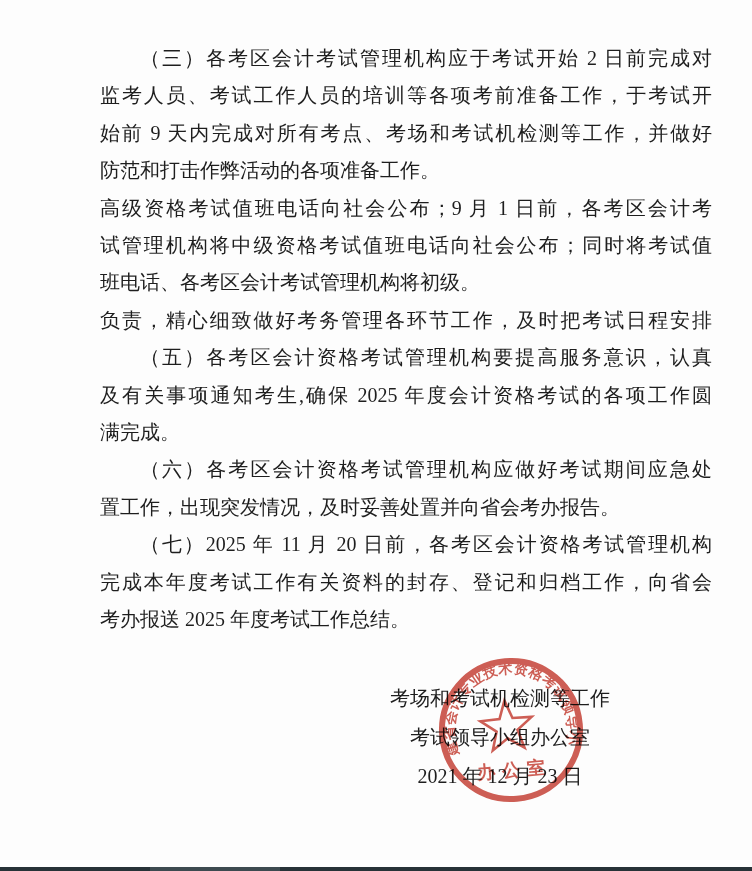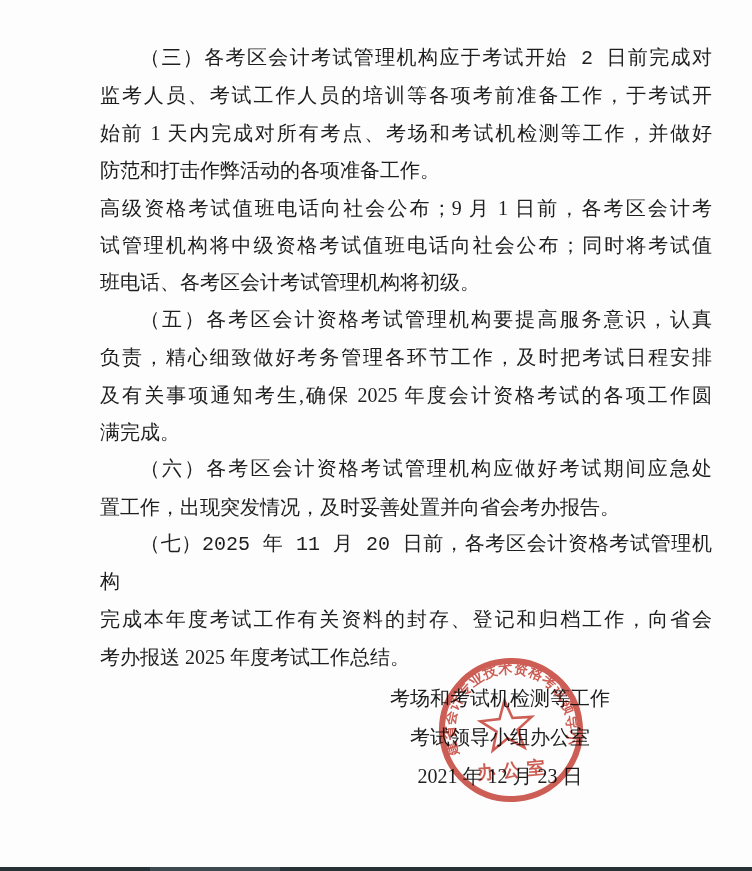--- a/index.html
+++ b/index.html
@@ -20,21 +20,21 @@
     font-size: 20px;
     line-height: 37.4px;
     color: #1e1e1e;
   }
   .para { margin: 0; padding: 0; }
   .line {
     text-align: justify;
     text-align-last: justify;
     min-height: 37.4px;
   }
-  .line.first { text-indent: 2em; font-family: Liberation Mono, monospace; }
+  .line.first { text-indent: 2em; }
   .line.last {
     text-align: right;
     text-align-last: left;
   }
   .signature {
     position: absolute;
     left: 330px;
     top: 679px;
     width: 340px;
     text-align: center;
@@ -72,31 +72,31 @@
 </style>
 </head>
 <body>
 
 <div class="page">
 
   <div class="doc-body">
       <div class="para">
         <div class="line first">（三）各考区会计考试管理机构应于考试开始 2 日前完成对</div>
         <div class="line">监考人员、考试工作人员的培训等各项考前准备工作，于考试开</div>
-        <div class="line">始前 1 天内完成对所有考点、考场和考试机检测等工作，并做好</div>
+        <div class="line">始前 9 天内完成对所有考点、考场和考试机检测等工作，并做好</div>
         <div class="line last">防范和打击作弊活动的各项准备工作。</div>
       </div>
       <div class="para">
         <div class="line">高级资格考试值班电话向社会公布；9 月 1 日前，各考区会计考</div>
         <div class="line">试管理机构将中级资格考试值班电话向社会公布；同时将考试值</div>
         <div class="line last">班电话、各考区会计考试管理机构将初级。</div>
       </div>
       <div class="para">
+        <div class="line">负责，精心细致做好考务管理各环节工作，及时把考试日程安排</div>
         <div class="line first">（五）各考区会计资格考试管理机构要提高服务意识，认真</div>
-        <div class="line">负责，精心细致做好考务管理各环节工作，及时把考试日程安排</div>
         <div class="line">及有关事项通知考生,确保 2025 年度会计资格考试的各项工作圆</div>
         <div class="line last">满完成。</div>
       </div>
       <div class="para">
         <div class="line first">（六）各考区会计资格考试管理机构应做好考试期间应急处</div>
         <div class="line last">置工作，出现突发情况，及时妥善处置并向省会考办报告。</div>
       </div>
       <div class="para">
         <div class="line first">（七）2025 年 11 月 20 日前，各考区会计资格考试管理机构</div>
         <div class="line">完成本年度考试工作有关资料的封存、登记和归档工作，向省会</div>

